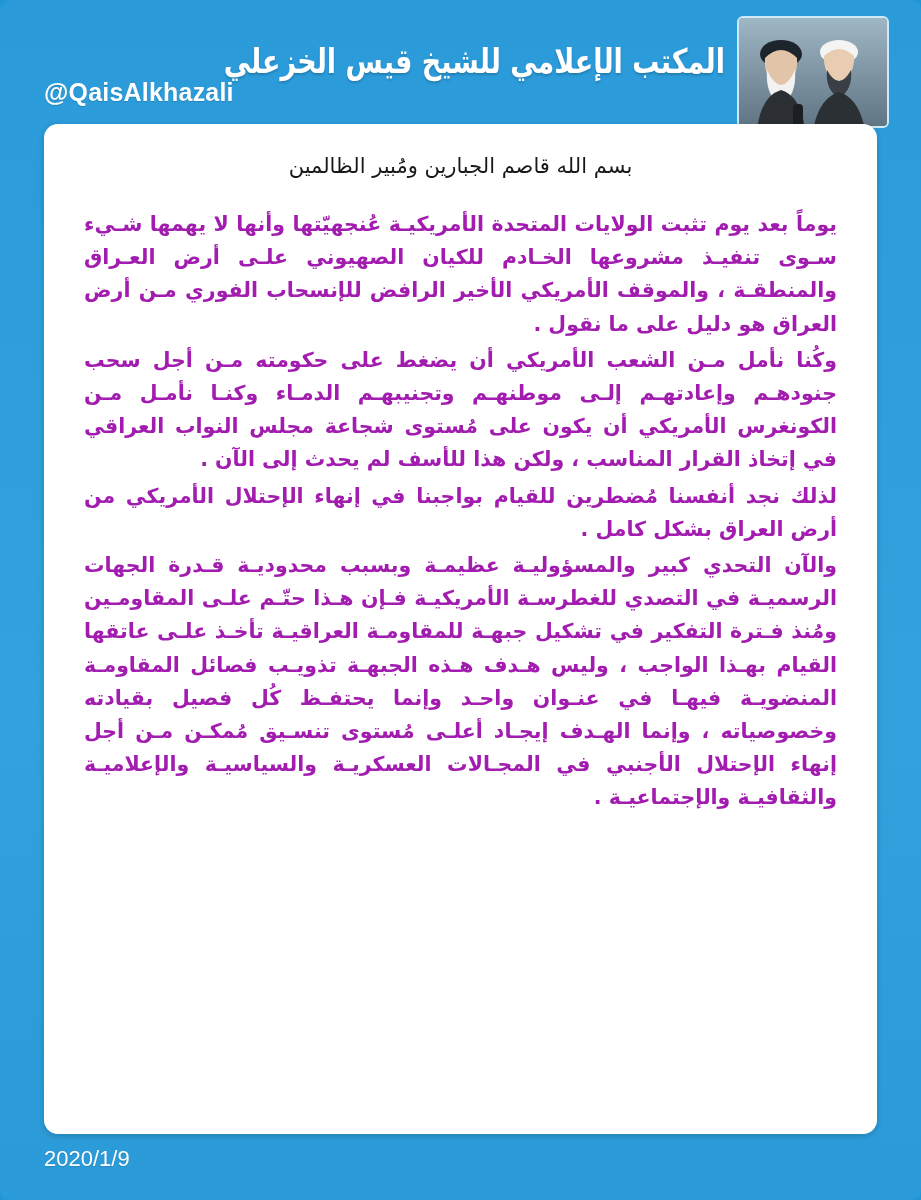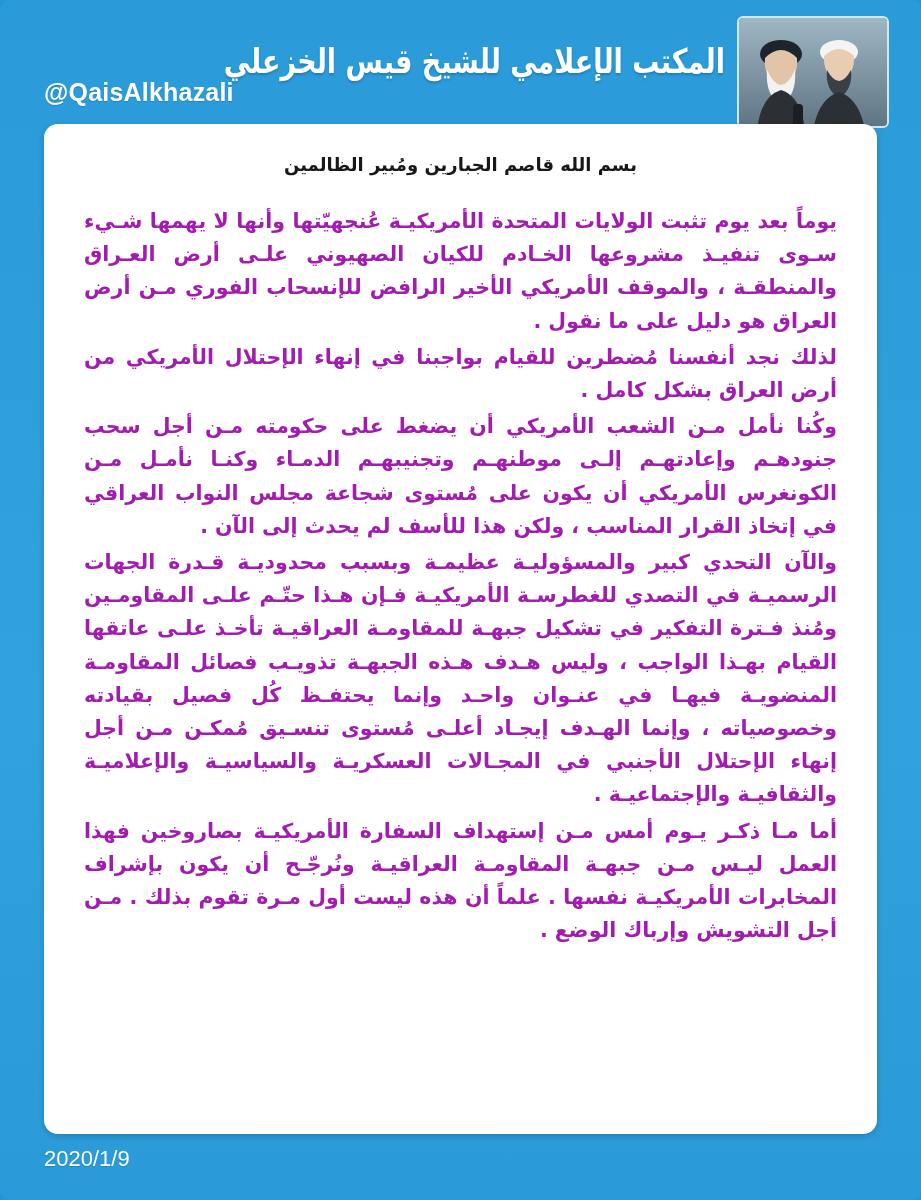--- a/index.html
+++ b/index.html
@@ -62,22 +62,22 @@
     left: 44px; top: 124px;
     width: 833px;
     height: 1010px;
     background: #ffffff;
     border-radius: 14px;
     box-shadow: 0 2px 6px rgba(0,0,0,.18);
     padding: 26px 40px 20px 40px;
   }
   #bismillah {
     text-align: center;
-    font-size: 18px;
-    font-weight: bold;
+    font-size: 21px;
+    font-weight: normal;
     color: #16181a;
     margin: 4px 0 30px 0;
     letter-spacing: -0.2px;
   }
   .para {
     font-size: 20.5px;
     line-height: 1.62;
     font-weight: bold;
     color: #a21caf;
     text-align: justify;
@@ -135,21 +135,20 @@
 
         <rect x="58" y="86" width="10" height="26" rx="4" fill="#1b1f23"></rect>
       </svg>
     </div>
   </div>
 
   <div id="card">
     <div id="bismillah">بسم الله قاصم الجبارين ومُبير الظالمين</div>
 
     <p class="para j">يوماً بعد يوم تثبت الولايات المتحدة الأمريكيـة عُنجهيّتها وأنها لا يهمها شـيء سـوى تنفيـذ مشروعها الخـادم للكيان الصهيوني علـى أرض العـراق والمنطقـة ، والموقف الأمريكي الأخير الرافض للإنسحاب الفوري مـن أرض العراق هو دليل على ما نقول .</p>
+    <p class="para j">وكُنا نأمل مـن الشعب الأمريكي أن يضغط على حكومته مـن أجل سحب جنودهـم وإعادتهـم إلـى موطنهـم وتجنيبهـم الدمـاء وكنـا نأمـل مـن الكونغرس الأمريكي أن يكون على مُستوى شجاعة مجلس النواب العراقي في إتخاذ القرار المناسب ، ولكن هذا للأسف لم يحدث إلى الآن .</p>
     <p class="para j">لذلك نجد أنفسنا مُضطرين للقيام بواجبنا في إنهاء الإحتلال الأمريكي من أرض العراق بشكل كامل .</p>
-    <p class="para j">وكُنا نأمل مـن الشعب الأمريكي أن يضغط على حكومته مـن أجل سحب جنودهـم وإعادتهـم إلـى موطنهـم وتجنيبهـم الدمـاء وكنـا نأمـل مـن الكونغرس الأمريكي أن يكون على مُستوى شجاعة مجلس النواب العراقي في إتخاذ القرار المناسب ، ولكن هذا للأسف لم يحدث إلى الآن .</p>
     <p class="para j">والآن التحدي كبير والمسؤوليـة عظيمـة وبسبب محدوديـة قـدرة الجهات الرسميـة في التصدي للغطرسـة الأمريكيـة فـإن هـذا حتّـم علـى المقاومـين ومُنذ فـترة التفكير في تشكيل جبهـة للمقاومـة العراقيـة تأخـذ علـى عاتقها القيام بهـذا الواجب ، وليس هـدف هـذه الجبهـة تذويـب فصائل المقاومـة المنضويـة فيهـا في عنـوان واحـد وإنما يحتفـظ كُل فصيل بقيادته وخصوصياته ، وإنما الهـدف إيجـاد أعلـى مُستوى تنسـيق مُمكـن مـن أجل إنهاء الإحتلال الأجنبي في المجـالات العسكريـة والسياسيـة والإعلاميـة والثقافيـة والإجتماعيـة .</p>
-    <p class="para j">أما مـا ذكـر يـوم أمس مـن إستهداف السفارة الأمريكيـة بصاروخين فهذا العمل ليـس مـن جبهـة المقاومـة العراقيـة ونُرجّـح أن يكون بإشراف المخابرات الأمريكيـة نفسها . علماً أن هذه ليست أول مـرة تقوم بذلك . مـن أجل التشويش وإرباك الوضع .</p>
   </div>
 
   <div id="date">2020/1/9</div>
 
 </div>
 
 </body></html>

